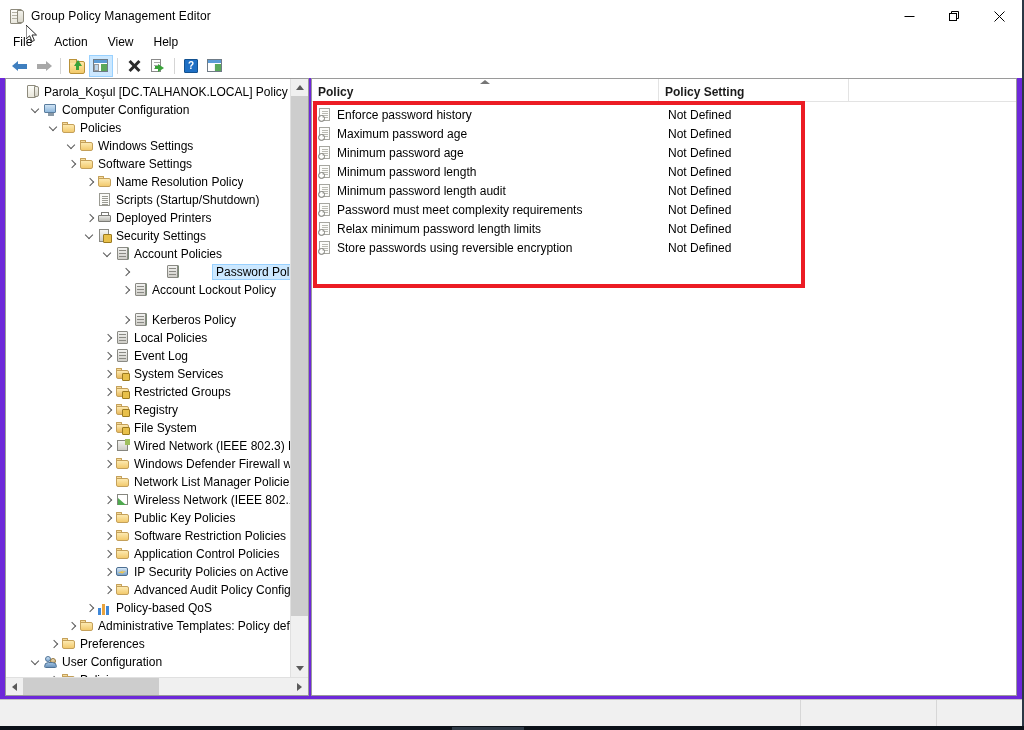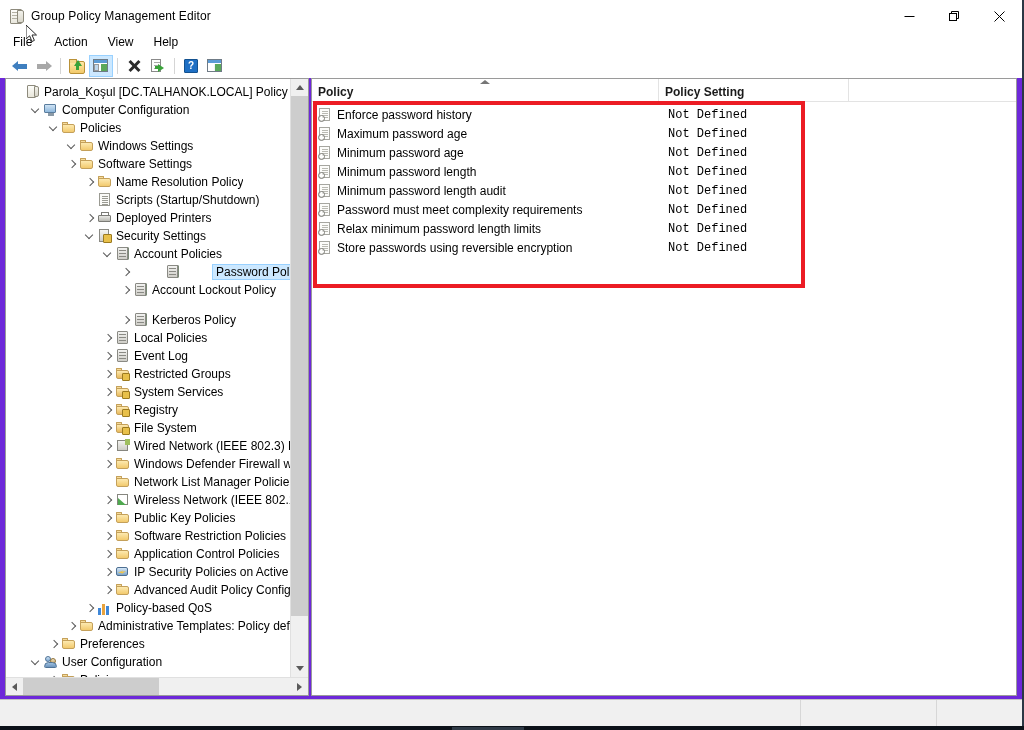--- a/index.html
+++ b/index.html
@@ -324,21 +324,21 @@
     font-size:12px;color:#1a1a1a;display:flex;align-items:flex-end;
     padding:0 0 2px 6px;position:relative;font-weight:600;
   }
   .lv-col .sortarrow{
     position:absolute;left:50%;top:1px;margin-left:-5px;width:0;height:0;
     border-left:5px solid transparent;border-right:5px solid transparent;border-bottom:4px solid #767676;
   }
   .lv-body{flex:1 1 auto;background:#fff;overflow:hidden;position:relative;padding-top:3px;}
   .lv-row{height:19px;display:flex;align-items:center;font-size:12px;color:#000;}
   .lv-c1{width:350px;flex:0 0 350px;display:flex;align-items:center;padding-left:6px;box-sizing:border-box;}
-  .lv-c2{flex:1 1 auto;padding-left:6px;font-family:Liberation Mono, monospace;}
+  .lv-c2{flex:1 1 auto;padding-left:6px;}
   .ic-policy{width:14px;height:14px;position:relative;flex:0 0 14px;margin-right:5px;}
   .ic-policy .pg{
     position:absolute;left:1px;top:0px;width:11px;height:13px;background:#fcfcfa;
     border:1px solid #a6a6a0;box-sizing:border-box;
   }
   .ic-policy .pg:after{
     content:"";position:absolute;left:2px;top:2px;width:6px;height:1px;background:#b9b9b2;
     box-shadow:0 2px 0 #b9b9b2,0 4px 0 #b9b9b2,0 6px 0 #b9b9b2;
   }
   .ic-policy .mg{
@@ -641,33 +641,33 @@
             <div class="row" style="padding-left: 94px;">
               <span class="exp">
                 <span class="chev"></span>
               </span>
               <span class="tico">
                 <span class="i16 ic-folder lock">
                   <span class="t"></span>
                   <span class="b"></span>
                 </span>
               </span>
+              <span class="lbl">System Services</span>
+            </div>
+            <div class="row" style="padding-left: 94px;">
+              <span class="exp">
+                <span class="chev"></span>
+              </span>
+              <span class="tico">
+                <span class="i16 ic-folder lock">
+                  <span class="t"></span>
+                  <span class="b"></span>
+                </span>
+              </span>
               <span class="lbl">Restricted Groups</span>
-            </div>
-            <div class="row" style="padding-left: 94px;">
-              <span class="exp">
-                <span class="chev"></span>
-              </span>
-              <span class="tico">
-                <span class="i16 ic-folder lock">
-                  <span class="t"></span>
-                  <span class="b"></span>
-                </span>
-              </span>
-              <span class="lbl">System Services</span>
             </div>
             <div class="row" style="padding-left: 94px;">
               <span class="exp">
                 <span class="chev"></span>
               </span>
               <span class="tico">
                 <span class="i16 ic-folder lock">
                   <span class="t"></span>
                   <span class="b"></span>
                 </span>

